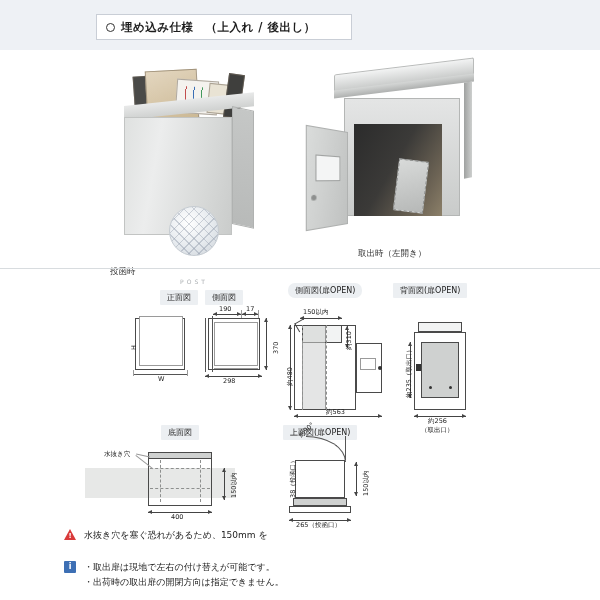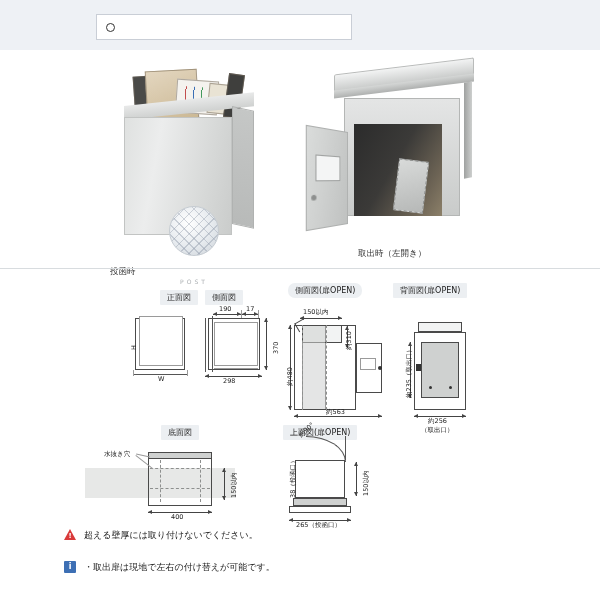--- a/index.html
+++ b/index.html
@@ -184,20 +184,21 @@
   }
 </style>
 </head>
 <body>
 
 <div class="page">
 
   <div class="header-band"></div>
   <div class="header-box">
     <span class="hdr-circle"></span>
+    <span class="hdr-title">埋め込み仕様　（上入れ / 後出し）</span>
   </div>
 
   <div class="photo-area">
 
     <div class="photo" id="photo-left">
       <div class="mail-stack">
         <div class="mail m1"></div>
         <div class="mail m2"></div>
         <div class="mail m3">
             <i></i>
@@ -350,27 +351,28 @@
     </div>
 
     <div class="side-note" style="left:382px; top:176px;">
     </div>
 
     <div class="note" style="left:64px; top:258px;">
       <div class="note-ico">
           <div class="ico-warn"></div>
         </div>
       <div class="note-text">
-        <div>超える壁厚には取り付けないでください。</div>
+        <div>水抜き穴を塞ぐ恐れがあるため、150mm を</div>
       </div>
     </div>
 
     <div class="note" style="left:64px; top:290px;">
       <div class="note-ico">
         <div class="ico-info">i</div>
       </div>
       <div class="note-text">
         <div>・取出扉は現地で左右の付け替えが可能です。</div>
+        <div>・出荷時の取出扉の開閉方向は指定できません。</div>
       </div>
     </div>
 
   </div>
 </div>
 
 </body></html>

